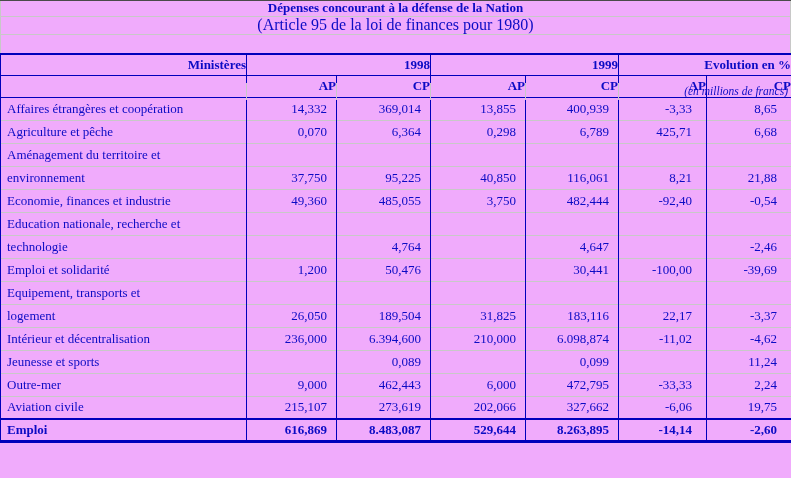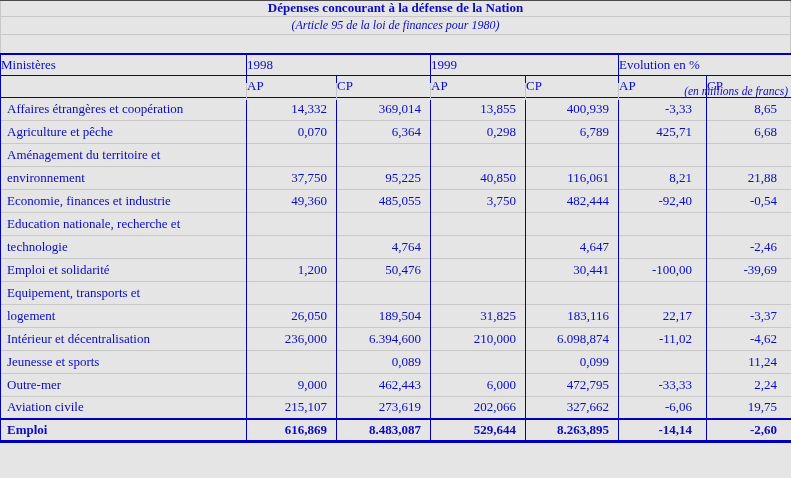--- a/index.html
+++ b/index.html
@@ -4,52 +4,52 @@
 <style>
   :root{
     --txt:#0b0bc4;
     --bblue:#0000bb;
     --bgray:#c8c8c8;
     --bdark:#4a4a4a;
   }
   html,body{margin:0;padding:0;background:#ffffff;}
   .page{
     width:791px;height:478px;box-sizing:border-box;overflow:hidden;
-    background:#e5e5e5;color:var(--txt);
+    background:#f0abfc;color:var(--txt);
     font-family:"Liberation Serif","DejaVu Serif",serif;
     border-top:1px solid var(--bdark);
     position:relative;
   }
   
   .cap{box-sizing:border-box;border-left:1px solid var(--bgray);border-right:1px solid var(--bgray);}
   .title-row{
     height:15px;line-height:14px;text-align:center;font-weight:bold;font-size:13px;
     border-bottom:1px solid var(--bgray);
   }
   .subtitle-row{
-    height:17px;line-height:16px;text-align:center;font-style:italic;font-size:12px;
+    height:17px;line-height:16px;text-align:center;font-size:16px;
     border-bottom:1px solid var(--bgray);
   }
   .note-row{
     height:18px;display:grid;
     grid-template-columns:246px 90px 94px 95px 93px 172px;
   }
   .note-cell{box-sizing:border-box;border-right:1px solid var(--bgray);margin-top:48px;}
   .note-cell.last{border-right:none;text-align:right;font-style:italic;font-size:11.5px;
     line-height:17px;padding-right:3px;white-space:nowrap;}
   
   table{
     border-collapse:collapse;table-layout:fixed;width:791px;box-sizing:border-box;
   }
   th,td{
     box-sizing:border-box;overflow:hidden;white-space:nowrap;
     font-size:13px;color:var(--txt);padding:0;
   }
   thead th{
-    border:1px solid var(--bblue);font-weight:normal;text-align:left;
+    border:1px solid var(--bblue);font-weight:bold;text-align:right;
   }
   thead tr.group th{height:21px;border-top:2px solid var(--bblue);}
   thead tr.subh th{height:22px;}
   tbody td{
     height:23px;
     border-left:1px solid var(--bblue);border-right:1px solid var(--bblue);
     border-top:1px solid var(--bgray);
   }
   tbody tr:first-child td{border-top:1px solid var(--bblue);}
   td.lbl{text-align:left;padding-left:6px;}

